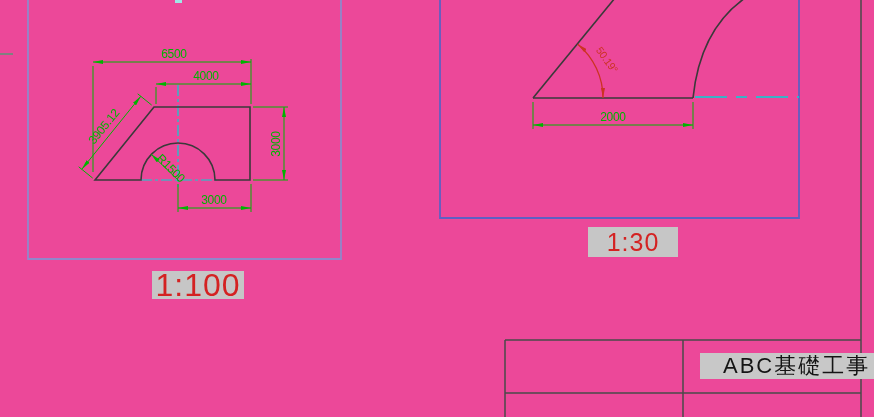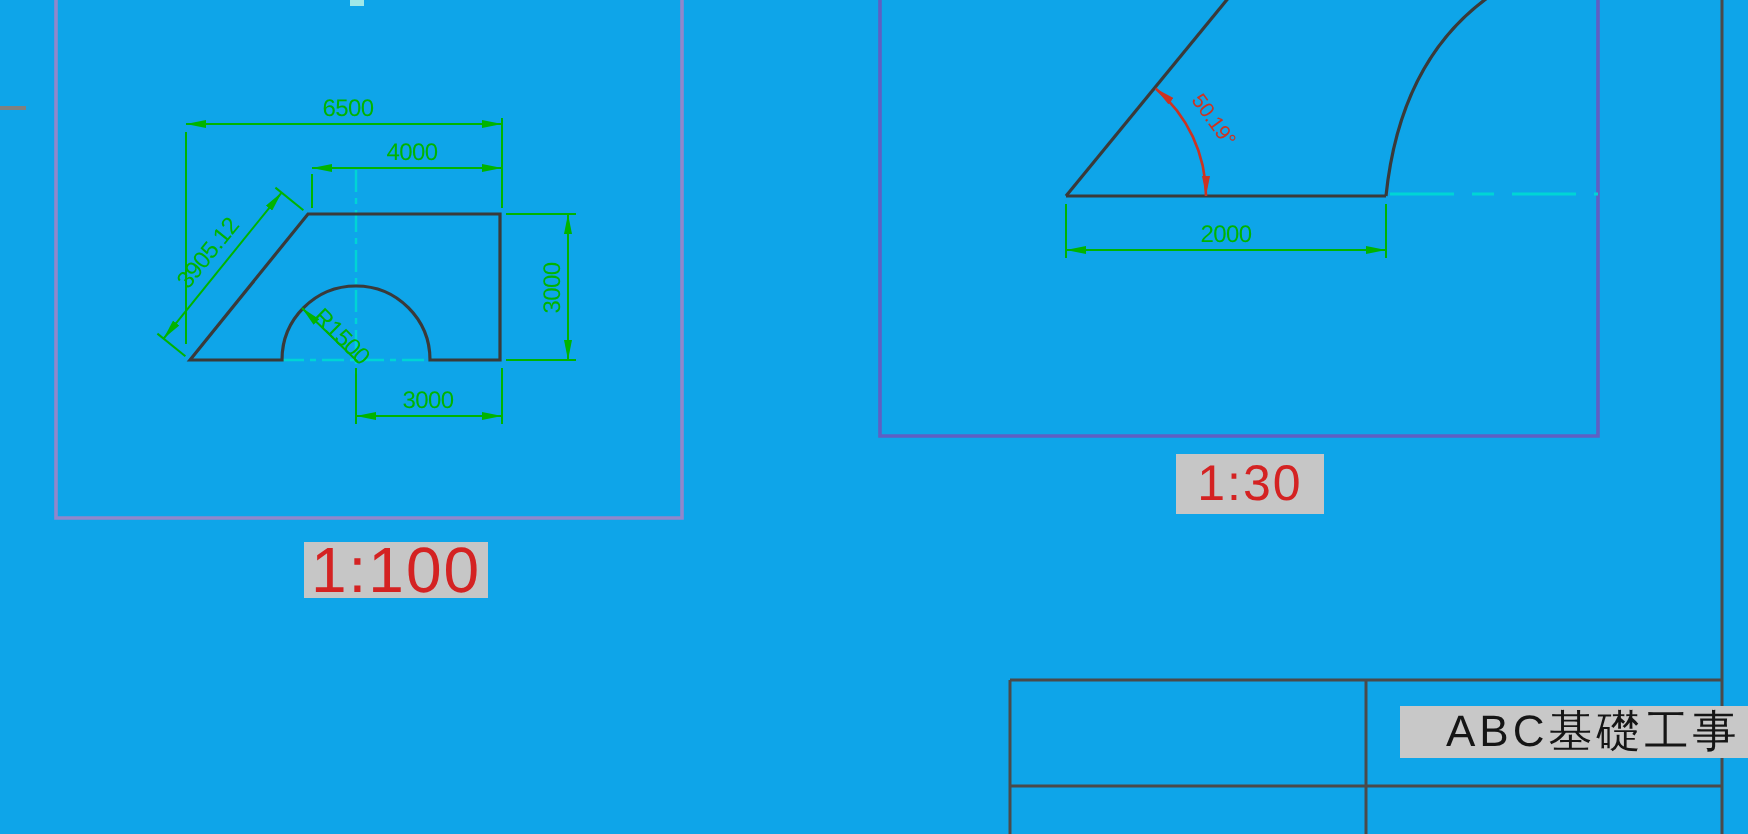--- a/index.html
+++ b/index.html
@@ -1,24 +1,24 @@
 <!DOCTYPE html>
 <html><head>
 <meta charset="utf-8">
 <style>
   html,body{margin:0;padding:0;background:#ffffff;}
-  .canvas{position:relative;width:874px;height:417px;background:#0ea5e9;overflow:hidden;
+  .canvas{position:relative;width:874px;height:417px;background:#ec4899;overflow:hidden;
           font-family:"Liberation Sans",sans-serif;}
   svg{position:absolute;left:0;top:0;}
   .dimtxt{font-family:"Liberation Sans",sans-serif;font-size:12px;fill:#00b400;letter-spacing:-0.3px;}
   .angtxt{font-family:"Liberation Sans",sans-serif;font-size:10.5px;fill:#cc3322;letter-spacing:-0.2px;}
   .scale-label{position:absolute;background:#c6c6c6;color:#d42222;text-align:center;
                font-family:"Liberation Sans",sans-serif;font-weight:400;letter-spacing:1px;}
   .scale-100{left:152px;top:271px;width:92px;height:28px;font-size:32px;line-height:28px;}
-  .scale-30{left:588px;top:227px;width:74px;height:30px;font-size:25px;line-height:30px;}
+  .scale-30{left:588px;top:227px;width:90px;height:30px;font-size:25px;line-height:30px;}
   .project-title{position:absolute;left:700px;top:353px;height:26px;line-height:26px;
                  padding:0 23px;background:#c8c8c8;color:#151515;font-size:22px;letter-spacing:2px;
                  font-family:"Liberation Sans",sans-serif;white-space:nowrap;}
 </style>
 </head>
 <body>
 
 <div class="canvas">
 
   <svg width="874" height="417" viewBox="0 0 874 417">

